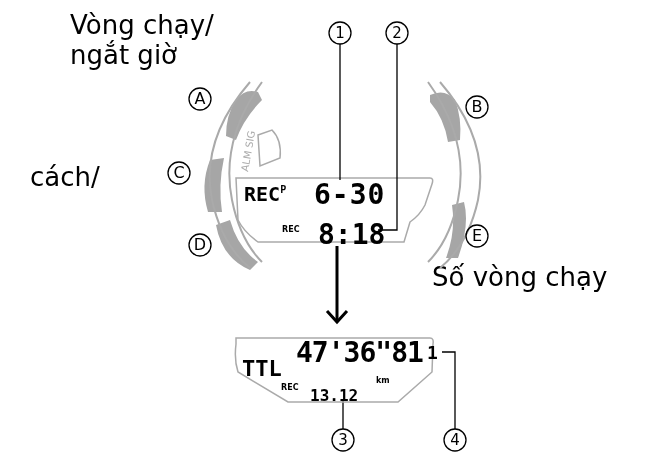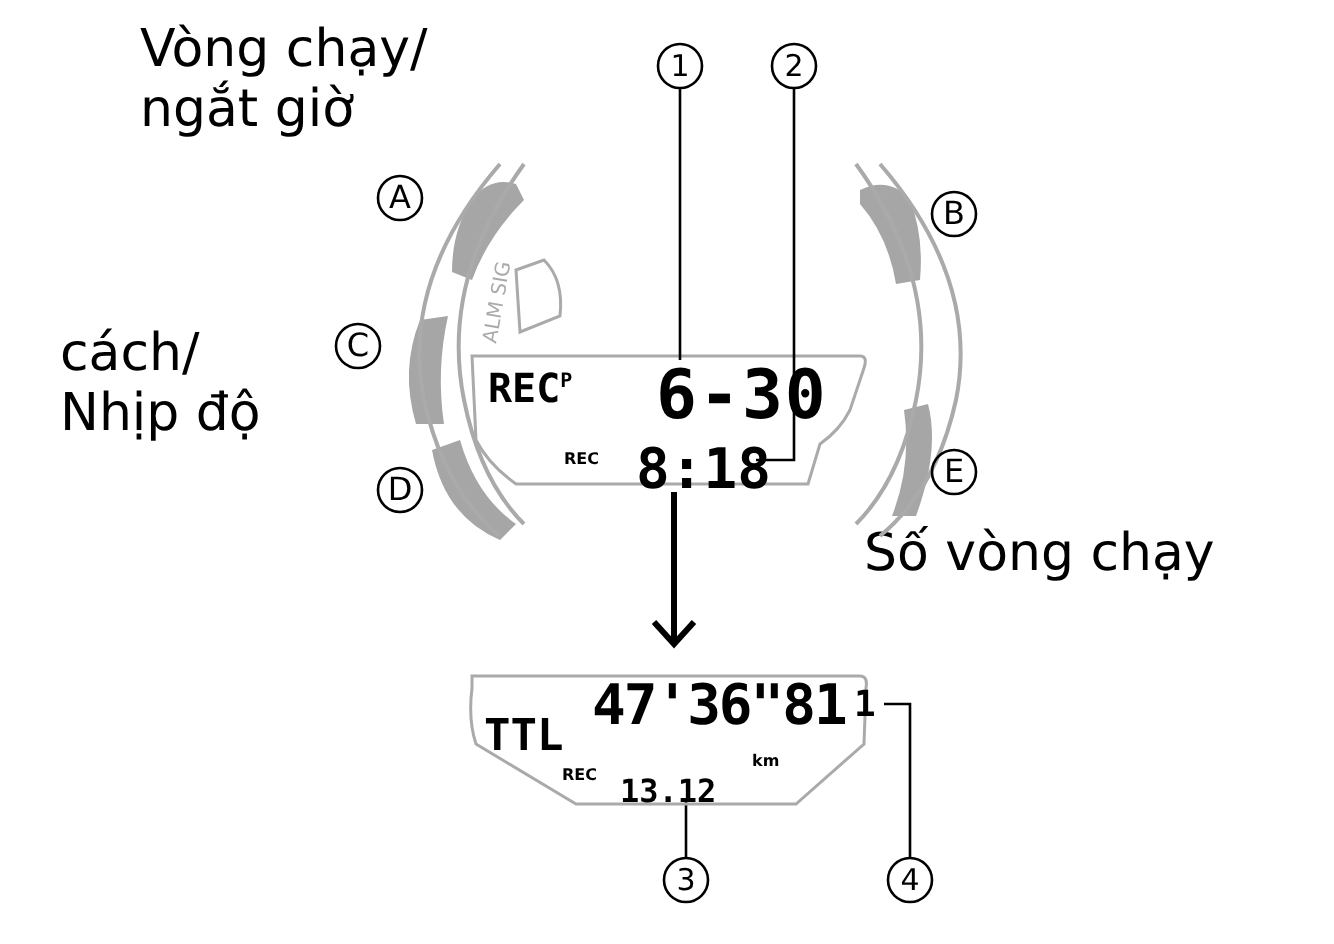--- a/index.html
+++ b/index.html
@@ -13,21 +13,20 @@
 </head>
 <body>
 
 <div class="label right" style="left:70px; top:10px; width:186px;">
   <div>Vòng chạy/</div>
   <div>ngắt giờ</div>
 </div>
 
 <div class="label right" style="left:30px; top:162px; width:132px;">
   <div style="margin-right:8px;">cách/</div>
-  <div style="margin-right:1px;">Nhịp độ</div>
 </div>
 
 <div class="label" style="left:432px; top:262px;">Số vòng chạy</div>
 
 <svg width="667" height="472" viewBox="0 0 667 472">
 
   <g fill="#a6a6a6">
     <path d="M236 100 Q 245 88 258 92 L 262 100 Q 244 118 236 140 L 226 136 Q 226 115 236 100 Z"></path>
     <path d="M210 160 L 224 158 Q 218 185 222 212 L 208 212 Q 200 185 210 160 Z"></path>
     <path d="M216 225 L 230 220 Q 238 248 258 262 L 250 270 Q 222 258 216 225 Z"></path>
@@ -82,21 +81,21 @@
 
 <div style="position:absolute; left:192px; top:89px; font-size:16px; width:16px; text-align:center;">A</div>
 <div style="position:absolute; left:469px; top:97px; font-size:16px; width:16px; text-align:center;">B</div>
 <div style="position:absolute; left:171px; top:163px; font-size:16px; width:16px; text-align:center;">C</div>
 <div style="position:absolute; left:192px; top:235px; font-size:16px; width:16px; text-align:center;">D</div>
 <div style="position:absolute; left:469px; top:226px; font-size:16px; width:16px; text-align:center;">E</div>
 
 <div class="lcd" style="position:absolute; left:244px; top:182px; font-size:20px;text-align:right;">
   <span>REC</span><sup style="font-size:10px;">P</sup>
 </div>
-<div class="lcd" style="position:absolute; left:328px; top:178px; font-size:34px; letter-spacing:1px;">6-30</div>
+<div class="lcd" style="position:absolute; left:314px; top:178px; font-size:28px; letter-spacing:1px;">6-30</div>
 <div style="position:absolute; left:282px; top:225px; font-size:8px; font-weight:bold;">REC</div>
 <div class="lcd" style="position:absolute; left:318px; top:218px; font-size:28px;">8:18</div>
 
 <div class="lcd" style="position:absolute; left:242px; top:340px; font-size:22px;margin-top:16px;">TTL</div>
 <div class="lcd" style="position:absolute; left:296px; top:336px; font-size:28px; letter-spacing:-1px;">47'36"81</div>
 <div class="lcd" style="position:absolute; left:427px; top:342px; font-size:18px;">1</div>
 <div style="position:absolute; left:281px; top:383px; font-size:8px; font-weight:bold;">REC</div>
 <div class="lcd" style="position:absolute; left:310px; top:386px; font-size:16px;text-align:right;">13.12</div>
 <div style="position:absolute; left:376px; top:376px; font-size:8px; font-weight:bold;">km</div>
 

